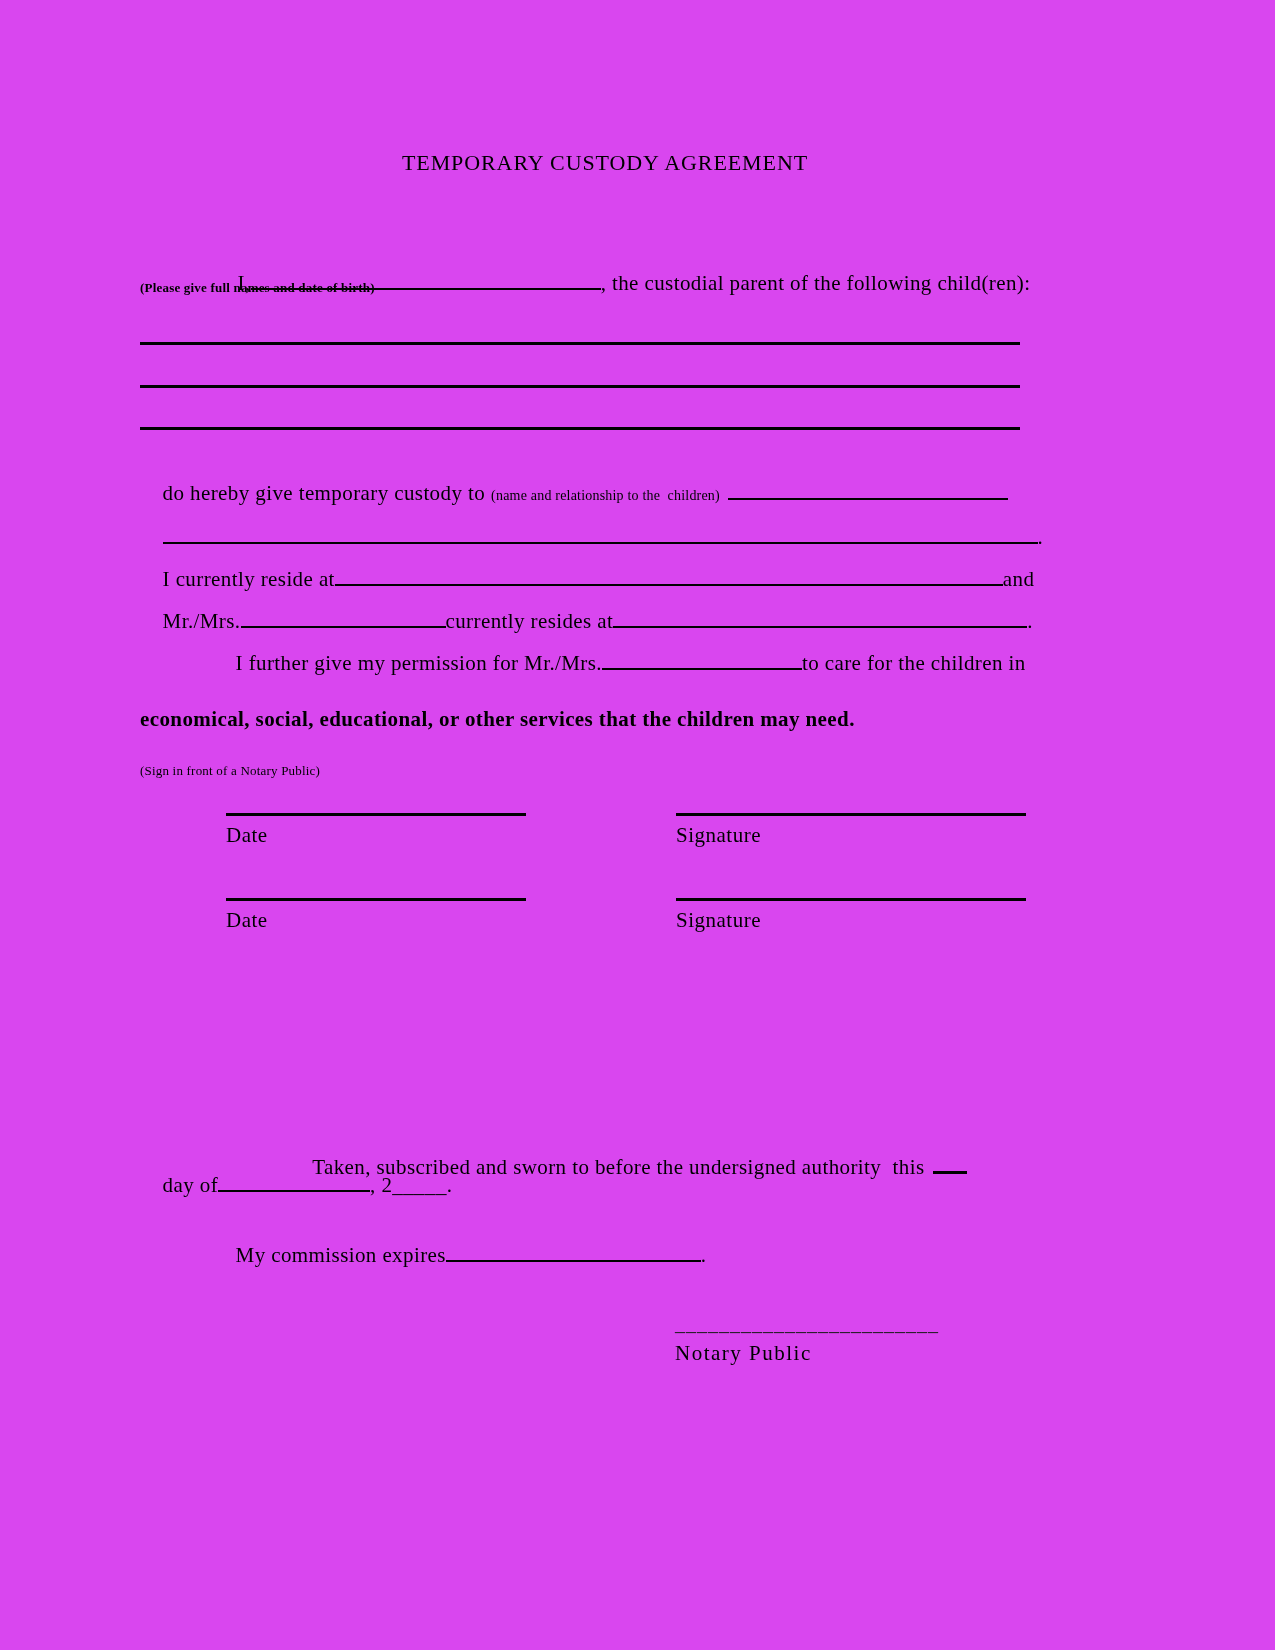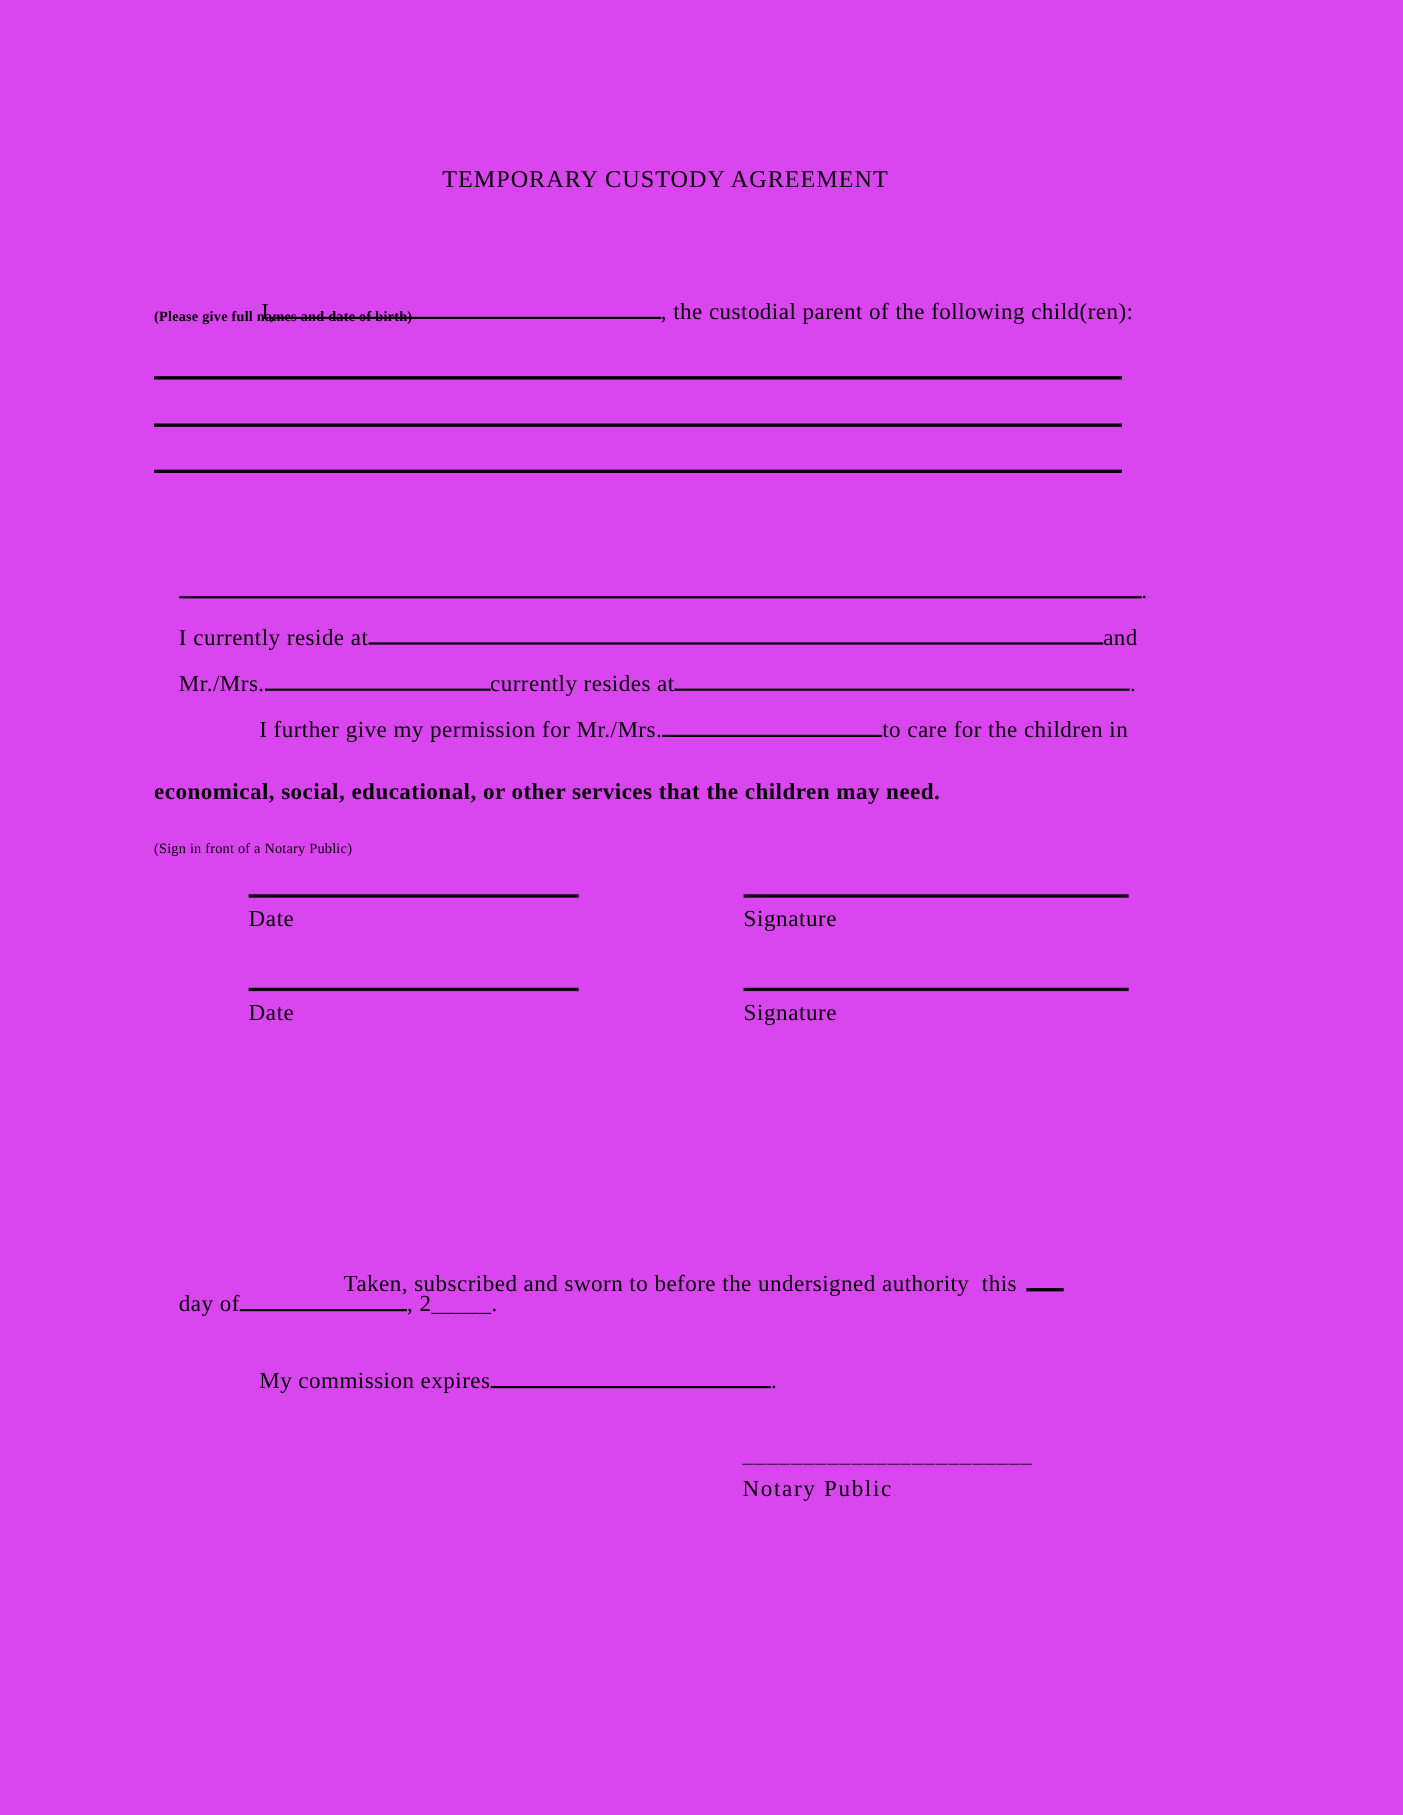--- a/index.html
+++ b/index.html
@@ -59,20 +59,23 @@
   <div class="row" style="top:242px; left:215px;">
     <span>I,</span><span class="blank thick" style="width:350px;"></span><span>, the custodial parent of the following child(ren):</span>
   </div>
 
   <div class="row hint" style="top:275px; left:140px;font-weight:bold;">(Please give full names and date of birth)</div>
 
   <div class="hr" style="top:342px; left:140px; width:880px;"></div>
   <div class="hr" style="top:385px; left:140px; width:880px;"></div>
   <div class="hr" style="top:427px; left:140px; width:880px;"></div>
 
+  <div class="row" style="top:452px; left:140px;">
+    <span>do hereby give temporary custody to</span><span class="inline-hint">(name and relationship to the  children)</span><span class="blank" style="width:280px;"></span>
+  </div>
 
   <div class="row" style="top:496px; left:140px;">
     <span class="blank thick" style="width:875px;"></span><span>.</span>
   </div>
 
   <div class="row" style="top:538px; left:140px;">
     <span>I currently reside at</span><span class="blank" style="width:668px;"></span><span>and</span>
   </div>
 
   <div class="row" style="top:580px; left:140px;">

